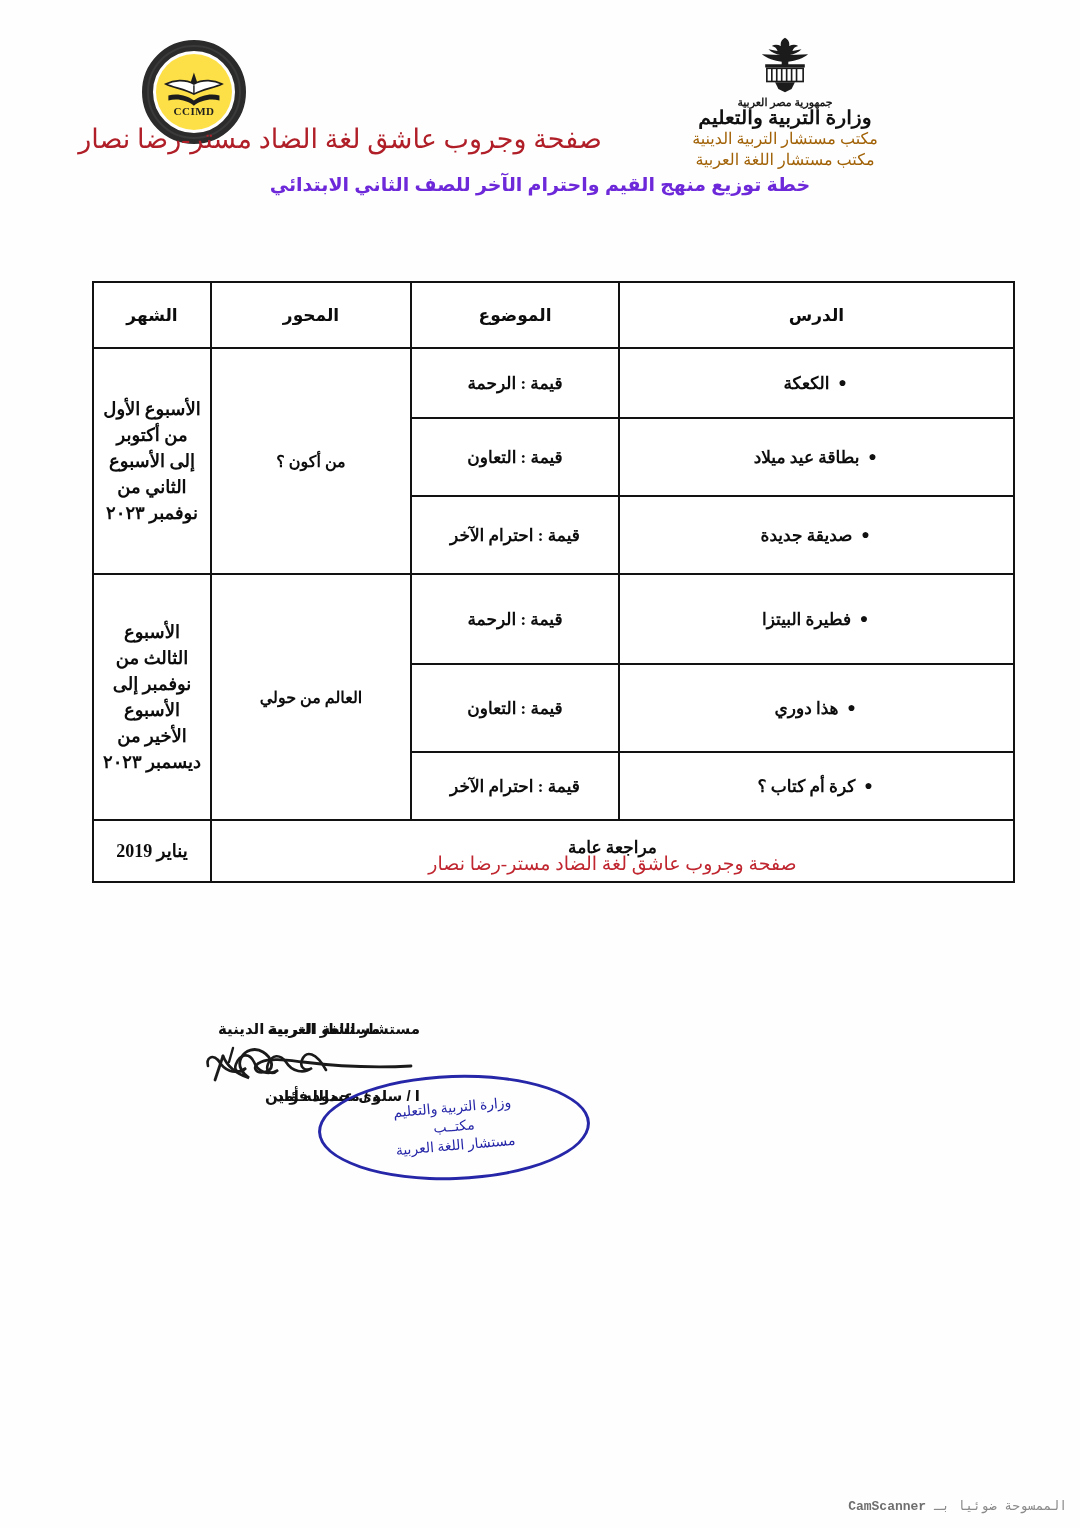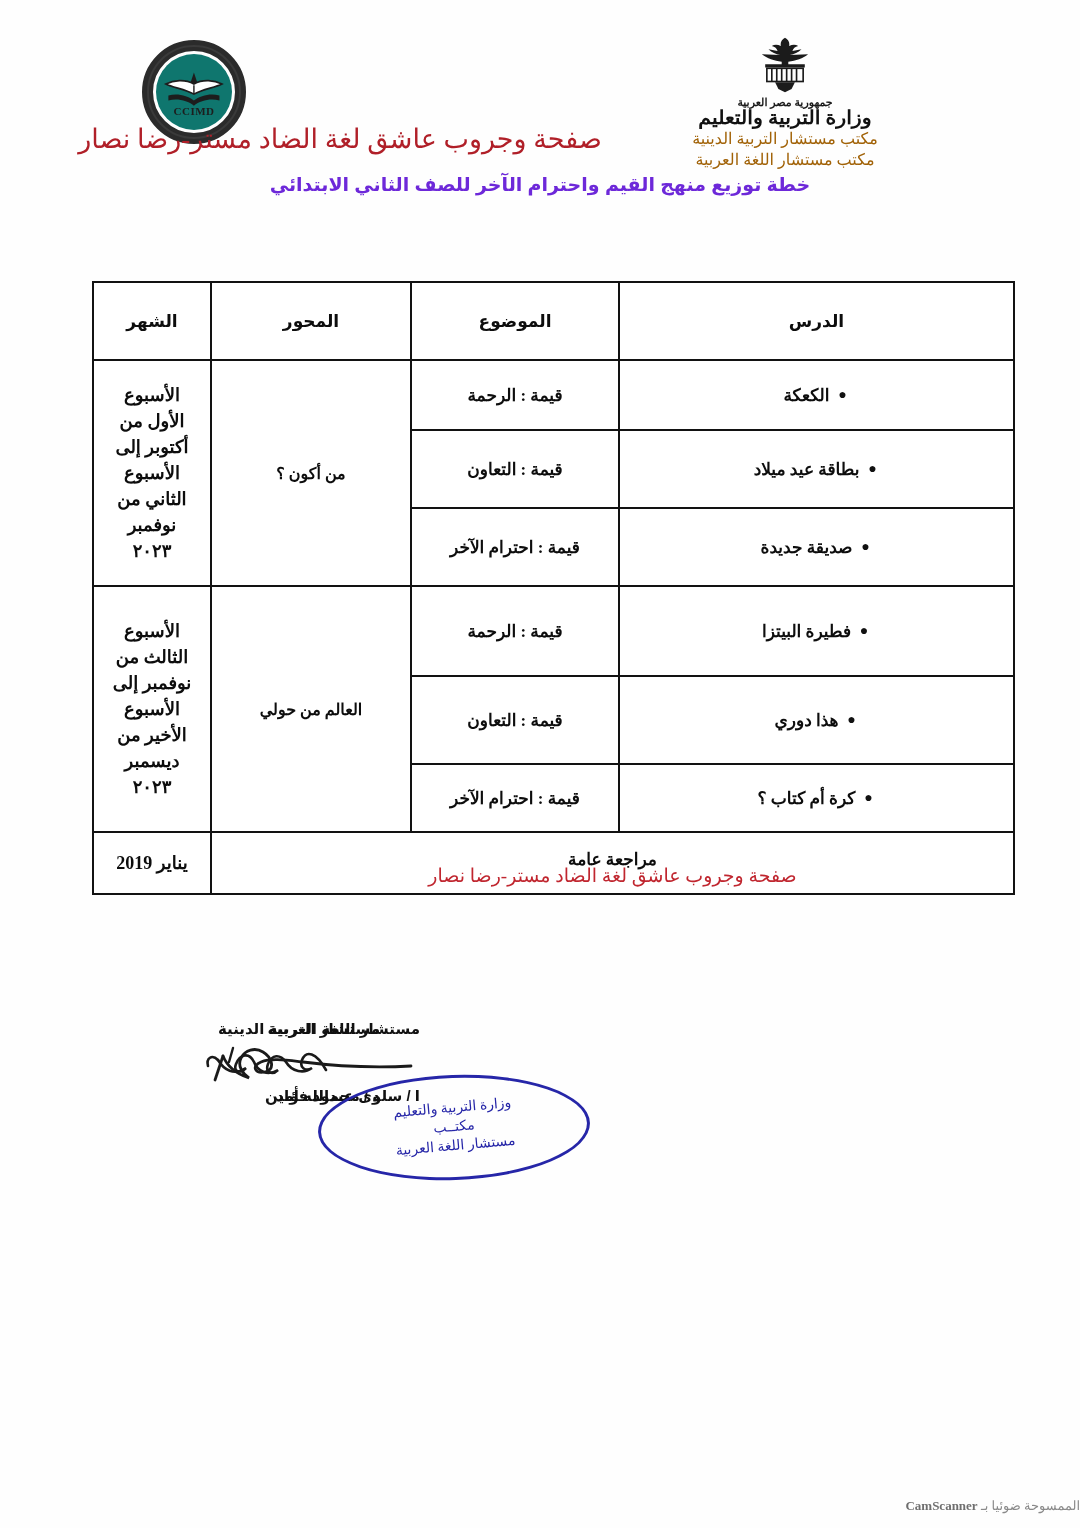--- a/index.html
+++ b/index.html
@@ -54,21 +54,21 @@
     border-radius: 50%;
     border: 2px solid #3a3a3a;
   }
   .ccimd-inner {
     position: absolute;
     left: 14px;
     top: 14px;
     right: 14px;
     bottom: 14px;
     border-radius: 50%;
-    background: #0f766e;
+    background: #fde047;
     overflow: hidden;
   }
   .ccimd-book {
     position: absolute;
     left: 8%;
     top: 18%;
     width: 84%;
     height: 52%;
   }
   .ccimd-text {
@@ -160,21 +160,21 @@
     position: absolute;
     left: 92px;
     top: 281px;
     width: 921px;
     border-collapse: collapse;
     table-layout: fixed;
     background: #ffffff;
   }
   .plan-table td, .plan-table th {
     border: 2px solid #121212;
-    padding: 14px;
+    padding: 8px;
     vertical-align: middle;
     text-align: center;
     font-family: "Liberation Serif", "DejaVu Serif", serif;
     color: #0d0d0d;
     margin-left: 13px;
   }
   .plan-table th {
     height: 48px;
     font-family: "Liberation Sans", "DejaVu Sans", sans-serif;
     font-weight: bold;
@@ -324,23 +324,23 @@
     font-family: "Liberation Serif", "DejaVu Serif", serif;
     font-size: 14px;
     line-height: 1.35;
     transform: rotate(-3deg);
   }
   .stamp-text .l2 { letter-spacing: 3px; }
 
   
   .camscanner {
     position: absolute;
-    right: 0;
+    right: 13px;
     bottom: 14px;
-    font-family: Liberation Serif, serif;
+    font-family: Liberation Mono, monospace;
     font-size: 13px;
     color: #8a8a8a;
     direction: rtl;
     white-space: nowrap;
     margin-left: 20px;
   }
   .camscanner .brand {
     font-weight: bold;
     color: #6f6f6f;
   }

